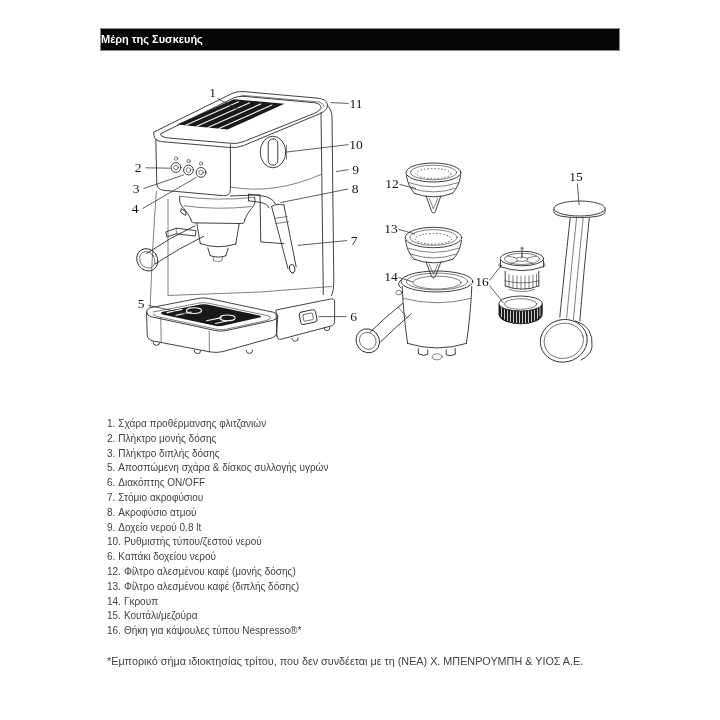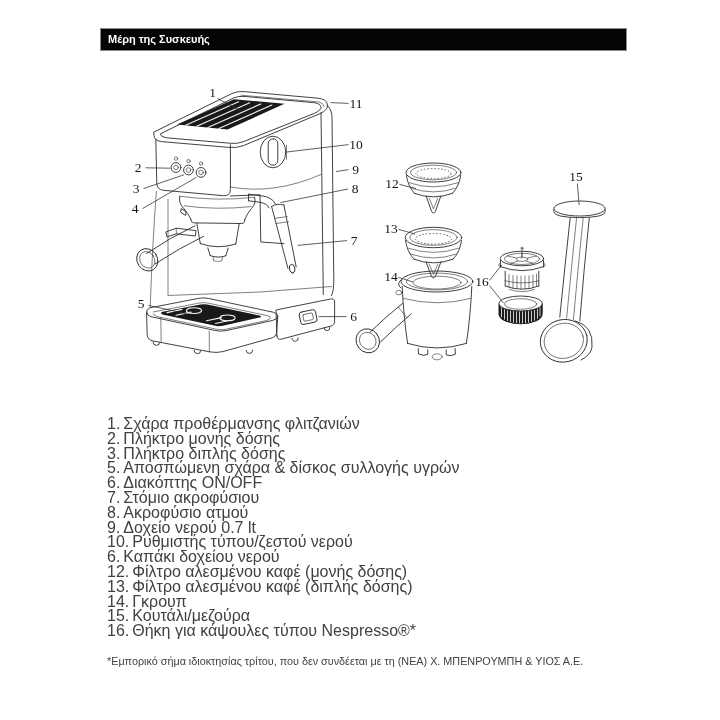--- a/index.html
+++ b/index.html
@@ -3,27 +3,27 @@
 <meta charset="utf-8">
 <style>
   html,body{margin:0;padding:0;}
   body{
     width:720px;height:720px;background:#ffffff;position:relative;
     font-family:"Liberation Sans",sans-serif;color:#3e3e3e;overflow:hidden;
   }
   .title-bar{
     position:absolute;left:100px;top:28px;width:518px;height:21px;
     background:#050505;color:#ffffff;font-size:11px;font-weight:bold;
-    line-height:21px;padding-left:7px;border:1px solid #8a8a8a;border-width:1px;
+    line-height:21px;border:1px solid #8a8a8a;border-width:1px;
     box-sizing:content-box;
   }
   .diagram{position:absolute;left:100px;top:55px;}
   .parts-list{
     position:absolute;left:107px;top:417px;width:512px;
-    font-size:16px;line-height:14.8px;color:#414141;
+    font-size:10px;line-height:14.8px;color:#414141;
   }
   .part-row{white-space:nowrap;}
   .part-row .pn{margin-right:3px;}
   .footnote{
     position:absolute;left:107px;top:654px;width:512px;
     font-size:10.8px;line-height:15px;color:#414141;
   }
   svg .ln{fill:none;stroke:#2b2b2b;stroke-width:0.9;stroke-linecap:round;stroke-linejoin:round;}
   svg .thin{fill:none;stroke:#2b2b2b;stroke-width:0.6;stroke-linecap:round;}
   svg .leader{fill:none;stroke:#2b2b2b;stroke-width:0.75;}
@@ -279,21 +279,21 @@
 
     <div class="part-row">
       <span class="pn">7.</span><span>Στόμιο ακροφύσιου</span>
     </div>
 
     <div class="part-row">
       <span class="pn">8.</span><span>Ακροφύσιο ατμού</span>
     </div>
 
     <div class="part-row">
-      <span class="pn">9.</span><span>Δοχείο νερού 0.7 lt</span>
+      <span class="pn">9.</span><span>Δοχείο νερού 0.8 lt</span>
     </div>
 
     <div class="part-row">
       <span class="pn">10.</span><span>Ρυθμιστής τύπου/ζεστού νερού</span>
     </div>
 
     <div class="part-row">
       <span class="pn">6.</span><span>Καπάκι δοχείου νερού</span>
     </div>
 

